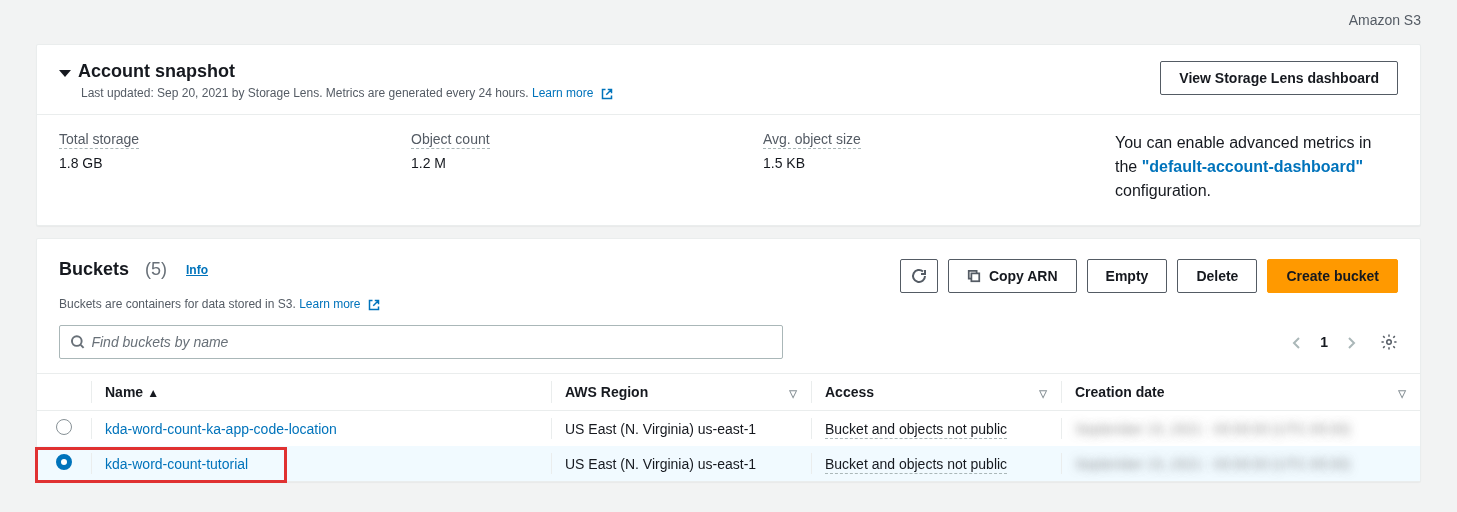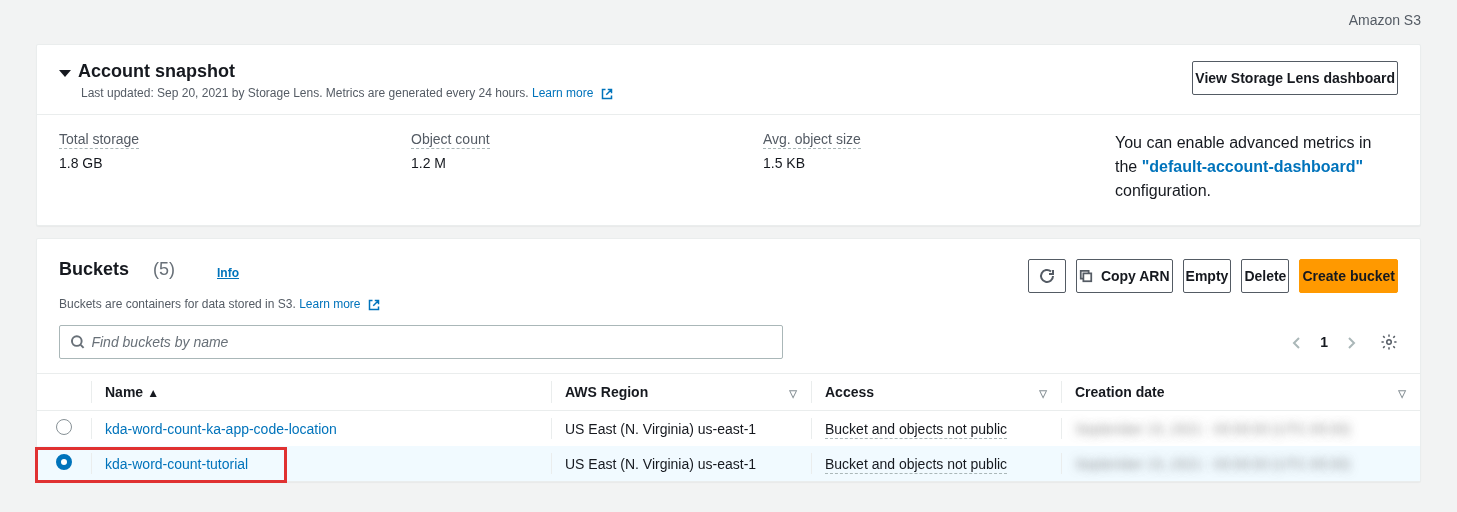--- a/index.html
+++ b/index.html
@@ -27,21 +27,21 @@
   .snap-title { font-size:18px; font-weight:700; }
   .snap-sub { margin-left:22px; margin-top:4px; font-size:12px; color:#545b64; }
   .link { color:#0073bb; text-decoration:none; }
   .ext-icon { margin-left:4px; }
   .btn {
     border:1px solid #545b64;
     background:#fff;
     color:#16191f;
     font-weight:600;
     font-size:14px;
-    padding:6px 2px;
+    padding:6px 18px;
     border-radius:2px;
     cursor:pointer;
     display:inline-flex;
     align-items:center;
     gap:8px;
     line-height:20px;
   }
   .btn-primary { background:#ff9900; border-color:#ff9900; color:#16191f; }
   .btn-icon { padding:6px 10px; }
   .snap-metrics {
@@ -62,23 +62,23 @@
   .metric.hint { flex:1; margin-left:auto; text-align:left; }
   .hint-text { font-size:16px; color:#16191f; line-height:1.5; }
   .hint-text .link{ font-weight:600; text-decoration:none; }
   .buckets-top {
     padding:20px 22px 0 22px;
     display:flex;
     align-items:flex-start;
     justify-content:space-between;
     gap:12px;
   }
-  .buckets-title { font-size:18px; font-weight:700; display:flex; align-items:flex-end; gap:24px;}
+  .buckets-title { font-size:18px; font-weight:700; display:flex; align-items:center; gap:16px;}
   .buckets-count { font-weight:400; color:#687078;}
-  .info-link { font-size:12px; font-weight:600; color:#0073bb; margin-left:18px;}
+  .info-link { font-size:12px; font-weight:600; color:#0073bb; margin-left:3px;}
   .buckets-sub { padding:4px 22px 0 22px; font-size:12px; color:#545b64; }
   .toolbar { display:flex; gap:10px; }
   .search-row { padding:14px 22px 0 22px; display:flex; align-items:center; gap:12px;}
   .search-box {
     flex:0 0 724px;
     border:1px solid #aab7b8;
     border-radius:2px;
     display:flex;
     align-items:center;
     padding:0 10px;

